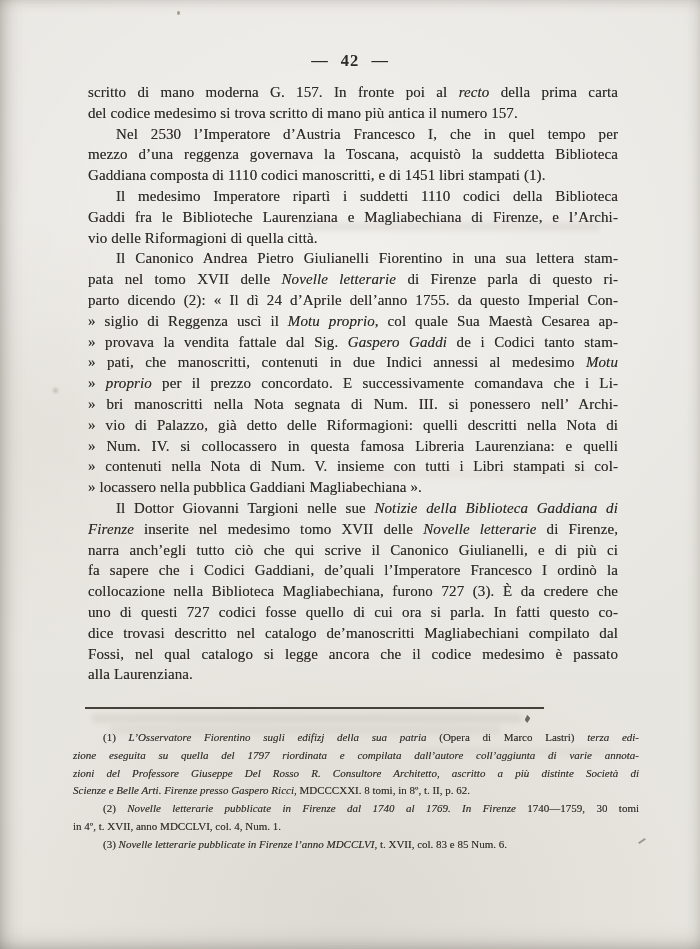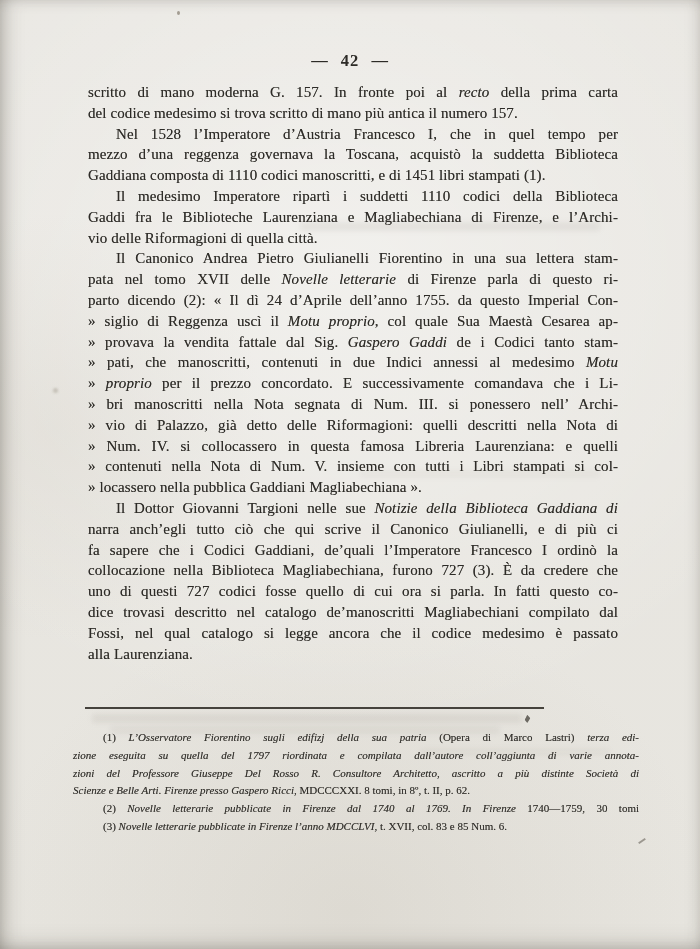--- a/index.html
+++ b/index.html
@@ -73,56 +73,58 @@
     background: rgba(140,132,118,0.35); border-radius: 50%; filter: blur(1px); }
 </style>
 </head>
 <body>
 
 <div class="page-header">— 42 —</div>
 
 <div id="main-text" class="text-block">
     <div class="tline"><span>scritto di mano moderna G. 157. In fronte poi al </span><span class="it">recto</span><span> della prima carta</span></div>
     <div class="tline last"><span>del codice medesimo si trova scritto di mano più antica il numero 157.</span></div>
-    <div class="tline ind"><span>Nel 1528 l’Imperatore d’Austria Francesco I, che in quel tempo per</span></div>
+    <div class="tline ind"><span>Nel 2530 l’Imperatore d’Austria Francesco I, che in quel tempo per</span></div>
     <div class="tline"><span>mezzo d’una reggenza governava la Toscana, acquistò la suddetta Biblioteca</span></div>
     <div class="tline last"><span>Gaddiana composta di 1110 codici manoscritti, e di 1451 libri stampati (1).</span></div>
     <div class="tline ind"><span>Il medesimo Imperatore ripartì i suddetti 1110 codici della Biblioteca</span></div>
     <div class="tline"><span>Gaddi fra le Biblioteche Laurenziana e Magliabechiana di Firenze, e l’Archi-</span></div>
     <div class="tline last"><span>vio delle Riformagioni di quella città.</span></div>
     <div class="tline ind"><span>Il Canonico Andrea Pietro Giulianelli Fiorentino in una sua lettera stam-</span></div>
     <div class="tline"><span>pata nel tomo XVII delle </span><span class="it">Novelle letterarie</span><span> di Firenze parla di questo ri-</span></div>
     <div class="tline"><span>parto dicendo (2): « Il dì 24 d’Aprile dell’anno 1755. da questo Imperial Con-</span></div>
     <div class="tline"><span>» siglio di Reggenza uscì il </span><span class="it">Motu proprio</span><span>, col quale Sua Maestà Cesarea ap-</span></div>
     <div class="tline"><span>» provava la vendita fattale dal Sig. </span><span class="it">Gaspero Gaddi</span><span> de i Codici tanto stam-</span></div>
     <div class="tline"><span>» pati, che manoscritti, contenuti in due Indici annessi al medesimo </span><span class="it">Motu</span></div>
     <div class="tline"><span>» </span><span class="it">proprio</span><span> per il prezzo concordato. E successivamente comandava che i Li-</span></div>
     <div class="tline"><span>» bri manoscritti nella Nota segnata di Num. III. si ponessero nell’ Archi-</span></div>
     <div class="tline"><span>» vio di Palazzo, già detto delle Riformagioni: quelli descritti nella Nota di</span></div>
     <div class="tline"><span>» Num. IV. si collocassero in questa famosa Libreria Laurenziana: e quelli</span></div>
     <div class="tline"><span>» contenuti nella Nota di Num. V. insieme con tutti i Libri stampati si col-</span></div>
     <div class="tline last"><span>» locassero nella pubblica Gaddiani Magliabechiana ».</span></div>
     <div class="tline ind"><span>Il Dottor Giovanni Targioni nelle sue </span><span class="it">Notizie della Biblioteca Gaddiana di</span></div>
+    <div class="tline"><span class="it">Firenze</span><span> inserite nel medesimo tomo XVII delle </span><span class="it">Novelle letterarie</span><span> di Firenze,</span></div>
     <div class="tline"><span>narra anch’egli tutto ciò che qui scrive il Canonico Giulianelli, e di più ci</span></div>
     <div class="tline"><span>fa sapere che i Codici Gaddiani, de’quali l’Imperatore Francesco I ordinò la</span></div>
     <div class="tline"><span>collocazione nella Biblioteca Magliabechiana, furono 727 (3). È da credere che</span></div>
     <div class="tline"><span>uno di questi 727 codici fosse quello di cui ora si parla. In fatti questo co-</span></div>
     <div class="tline"><span>dice trovasi descritto nel catalogo de’manoscritti Magliabechiani compilato dal</span></div>
     <div class="tline"><span>Fossi, nel qual catalogo si legge ancora che il codice medesimo è passato</span></div>
     <div class="tline last"><span>alla Laurenziana.</span></div>
   </div>
 
 <div class="footnote-rule"></div>
 
 <div id="footnotes" class="text-block">
     <div class="tline ind"><span>(1) </span><span class="it">L’Osservatore Fiorentino sugli edifizj della sua patria</span><span> (Opera di Marco Lastri) </span><span class="it">terza edi-</span></div>
     <div class="tline"><span class="it">zione eseguita su quella del 1797 riordinata e compilata dall’autore coll’aggiunta di varie annota-</span></div>
     <div class="tline"><span class="it">zioni del Professore Giuseppe Del Rosso R. Consultore Architetto, ascritto a più distinte Società di</span></div>
     <div class="tline last"><span class="it">Scienze e Belle Arti. Firenze presso Gaspero Ricci</span><span>, MDCCCXXI. 8 tomi, in 8º, t. II, p. 62.</span></div>
     <div class="tline ind"><span>(2) </span><span class="it">Novelle letterarie pubblicate in Firenze dal 1740 al 1769. In Firenze</span><span> 1740—1759, 30 tomi</span></div>
+    <div class="tline last"><span>in 4º, t. XVII, anno MDCCLVI, col. 4, Num. 1.</span></div>
     <div class="tline ind last"><span>(3) </span><span class="it">Novelle letterarie pubblicate in Firenze l’anno MDCCLVI</span><span>, t. XVII, col. 83 e 85 Num. 6.</span></div>
   </div>
 
 <div class="smudge" style="left:300px; top:222px; width:300px; height:9px;"></div>
 <div class="smudge" style="left:360px; top:470px; width:240px; height:8px; opacity:0.6;"></div>
 <div class="smudge" style="left:92px; top:714px; width:430px; height:9px;"></div>
 <div class="smudge" style="left:110px; top:726px; width:390px; height:8px; opacity:0.8;"></div>
 <div class="smudge" style="left:420px; top:748px; width:190px; height:8px; opacity:0.6;"></div>
 
 <div id="speck-1" class="speck"></div>

